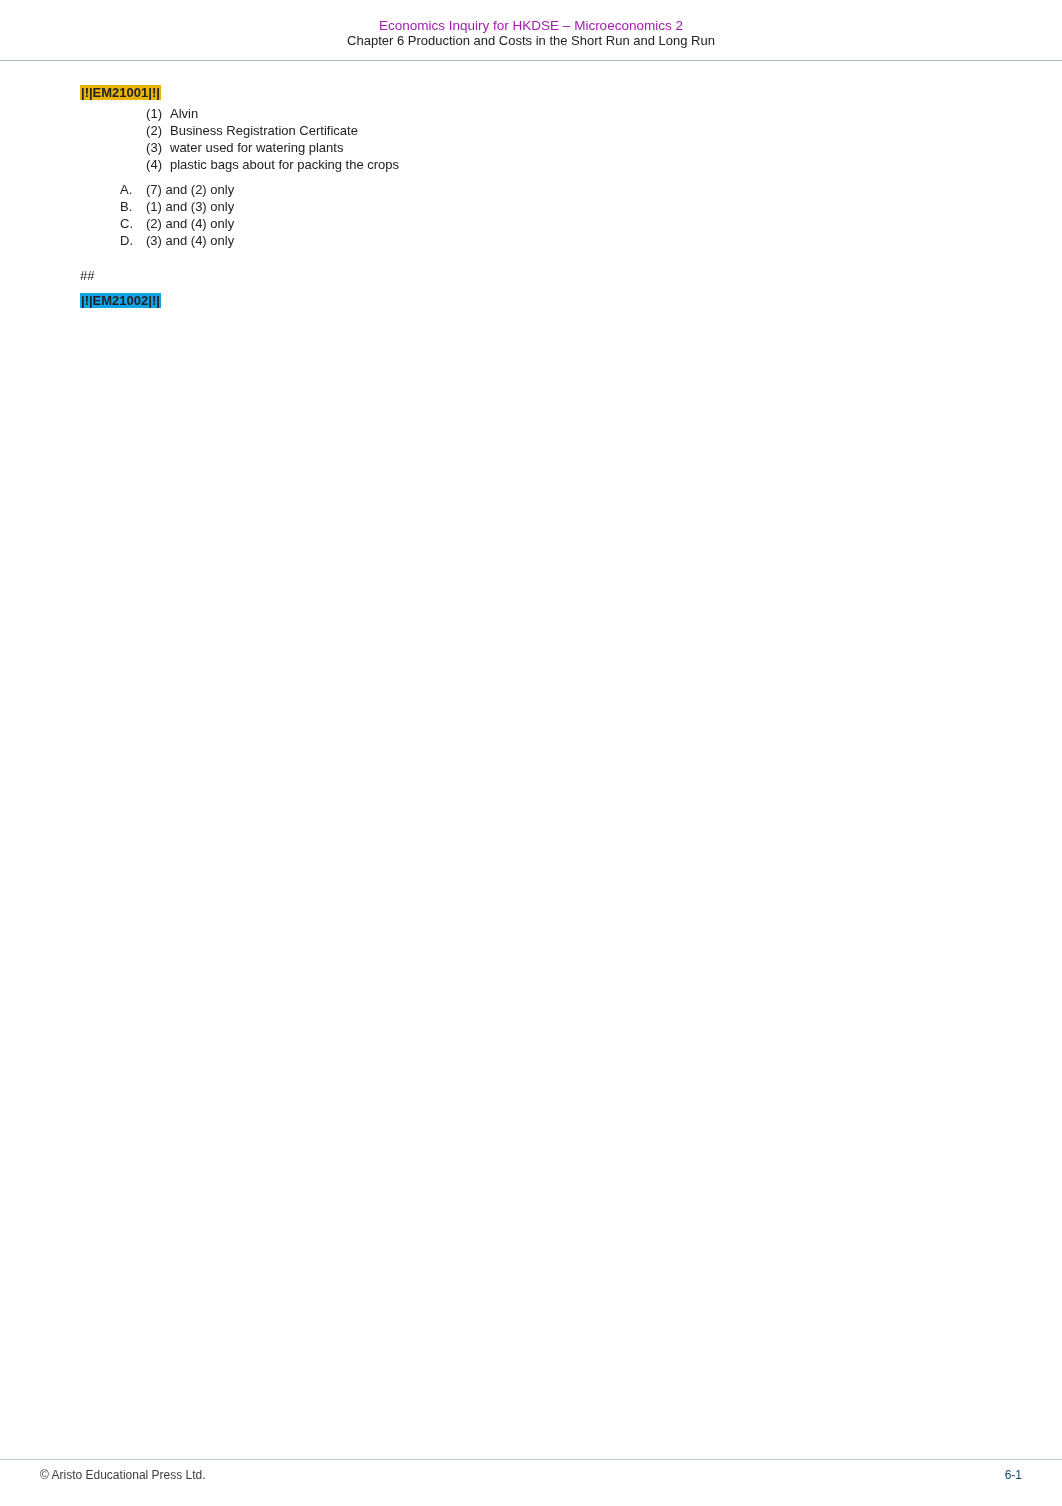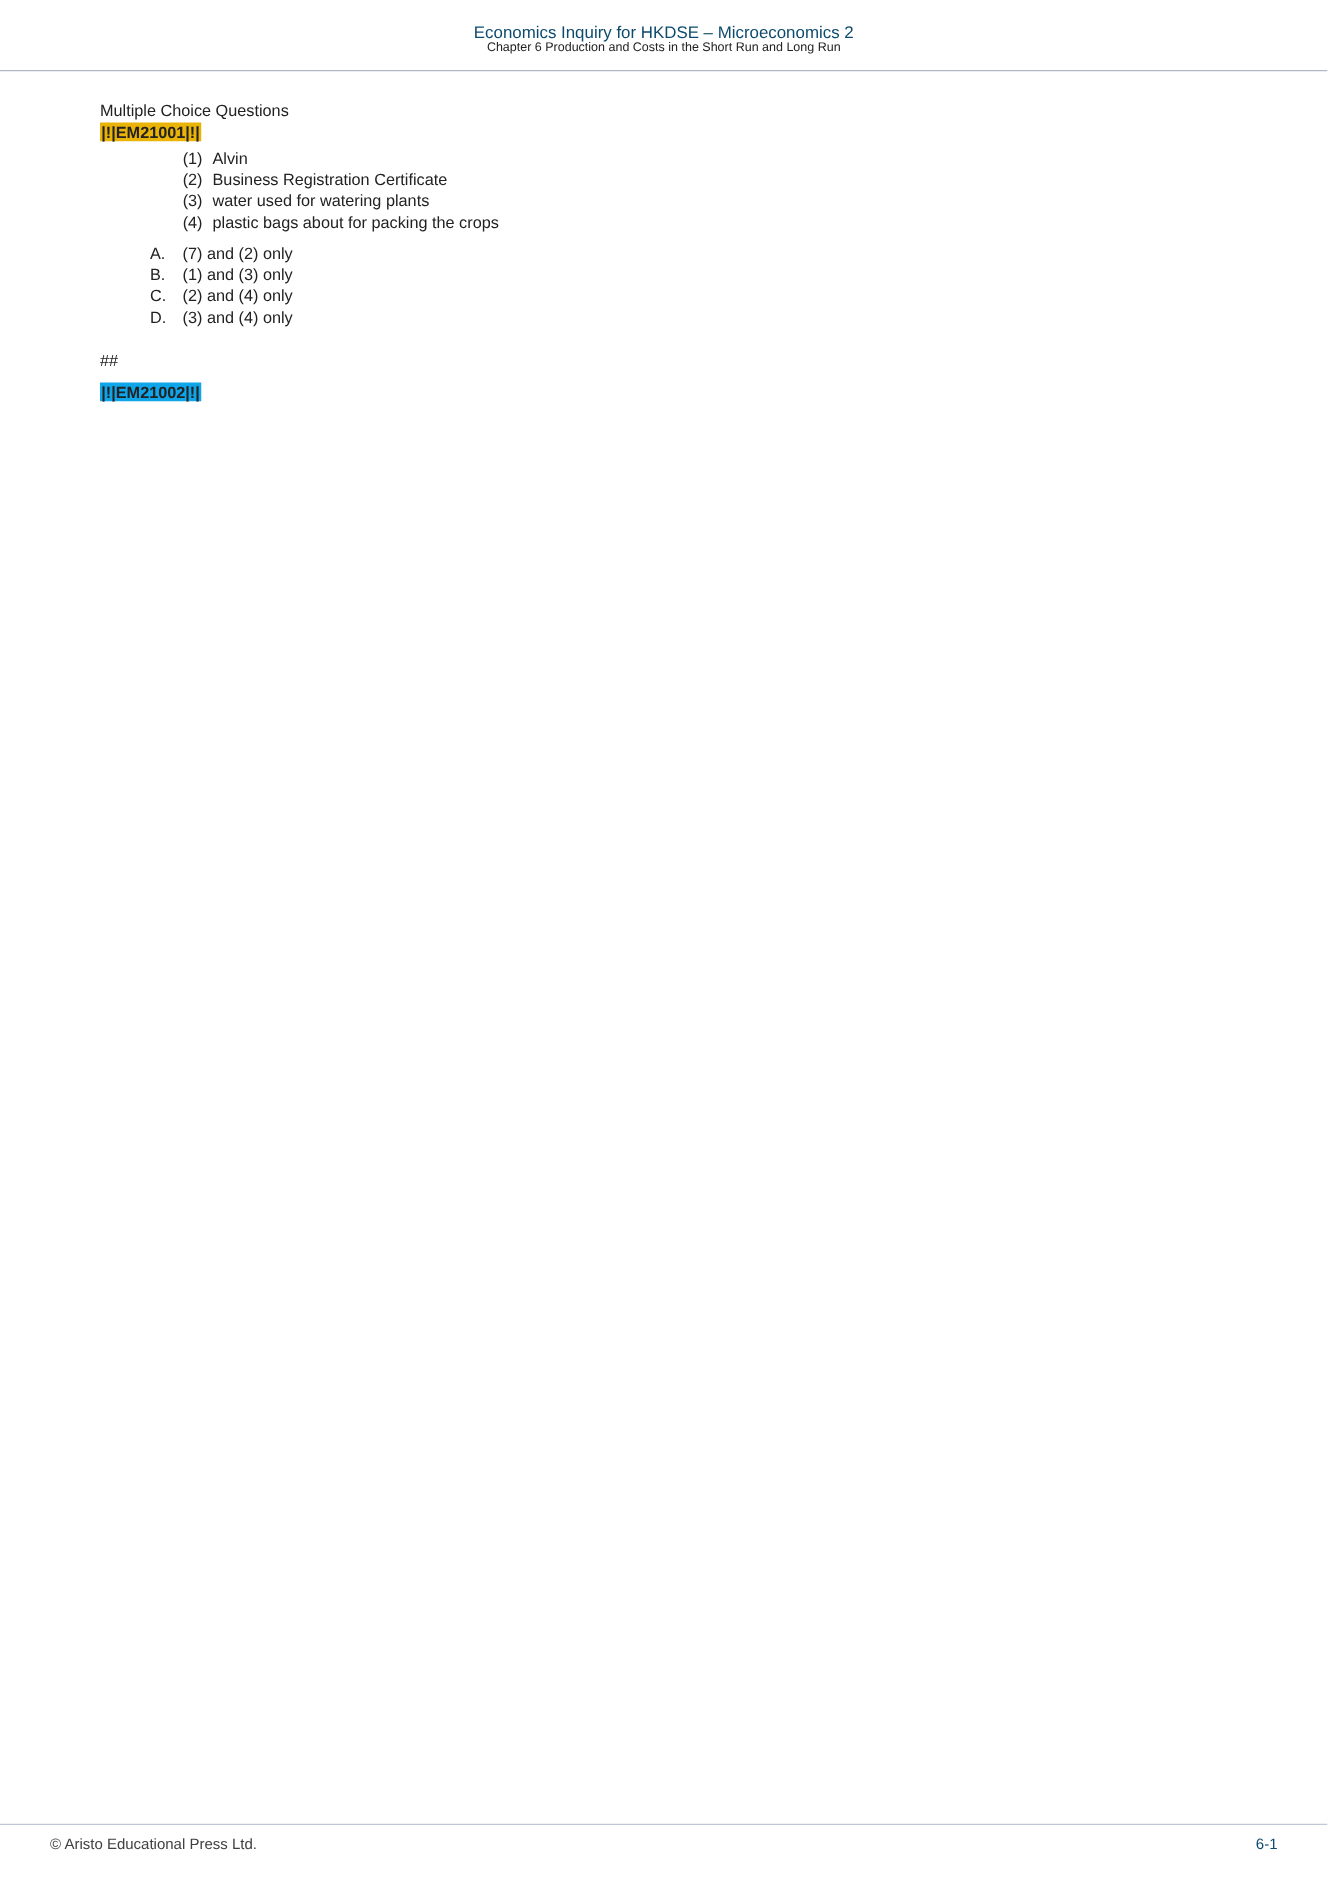--- a/index.html
+++ b/index.html
@@ -22,24 +22,24 @@
       padding: 0;
       position: relative;
     }
     .header {
       text-align: center;
       padding: 18px 40px 12px 40px;
       border-bottom: 1.5px solid #b0b8c8;
     }
     .header-line1 {
       font-size: 13.5px;
-      color: #0c4a6e;
+      color: #a21caf;
     }
     .header-line2 {
-      font-size: 10px;
+      font-size: 13px;
       color: #222;
     }
     .content {
       padding: 24px 80px 60px 80px;
     }
     .section-title {
       font-size: 13px;
       font-weight: normal;
       color: #222;
       margin-bottom: 2px;
@@ -132,21 +132,20 @@
 <div class="page-container">
 
   <div class="header">
     <div class="header-line1">Economics Inquiry for HKDSE – Microeconomics 2</div>
     <div class="header-line2">Chapter 6  Production and Costs in the Short Run and Long Run</div>
   </div>
 
   <div class="content">
 
     
-    <div class="section-title">Multiple Choice Questions</div>
 
     
     <div class="question-id">|!|EM21001|!|</div>
 
     
 
     
     <ul class="options-list">
       <li>
         <span class="option-num">(1)</span>

